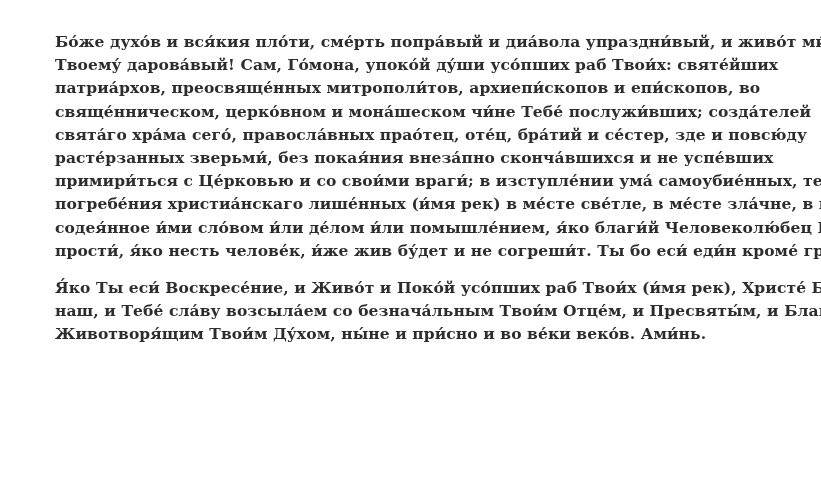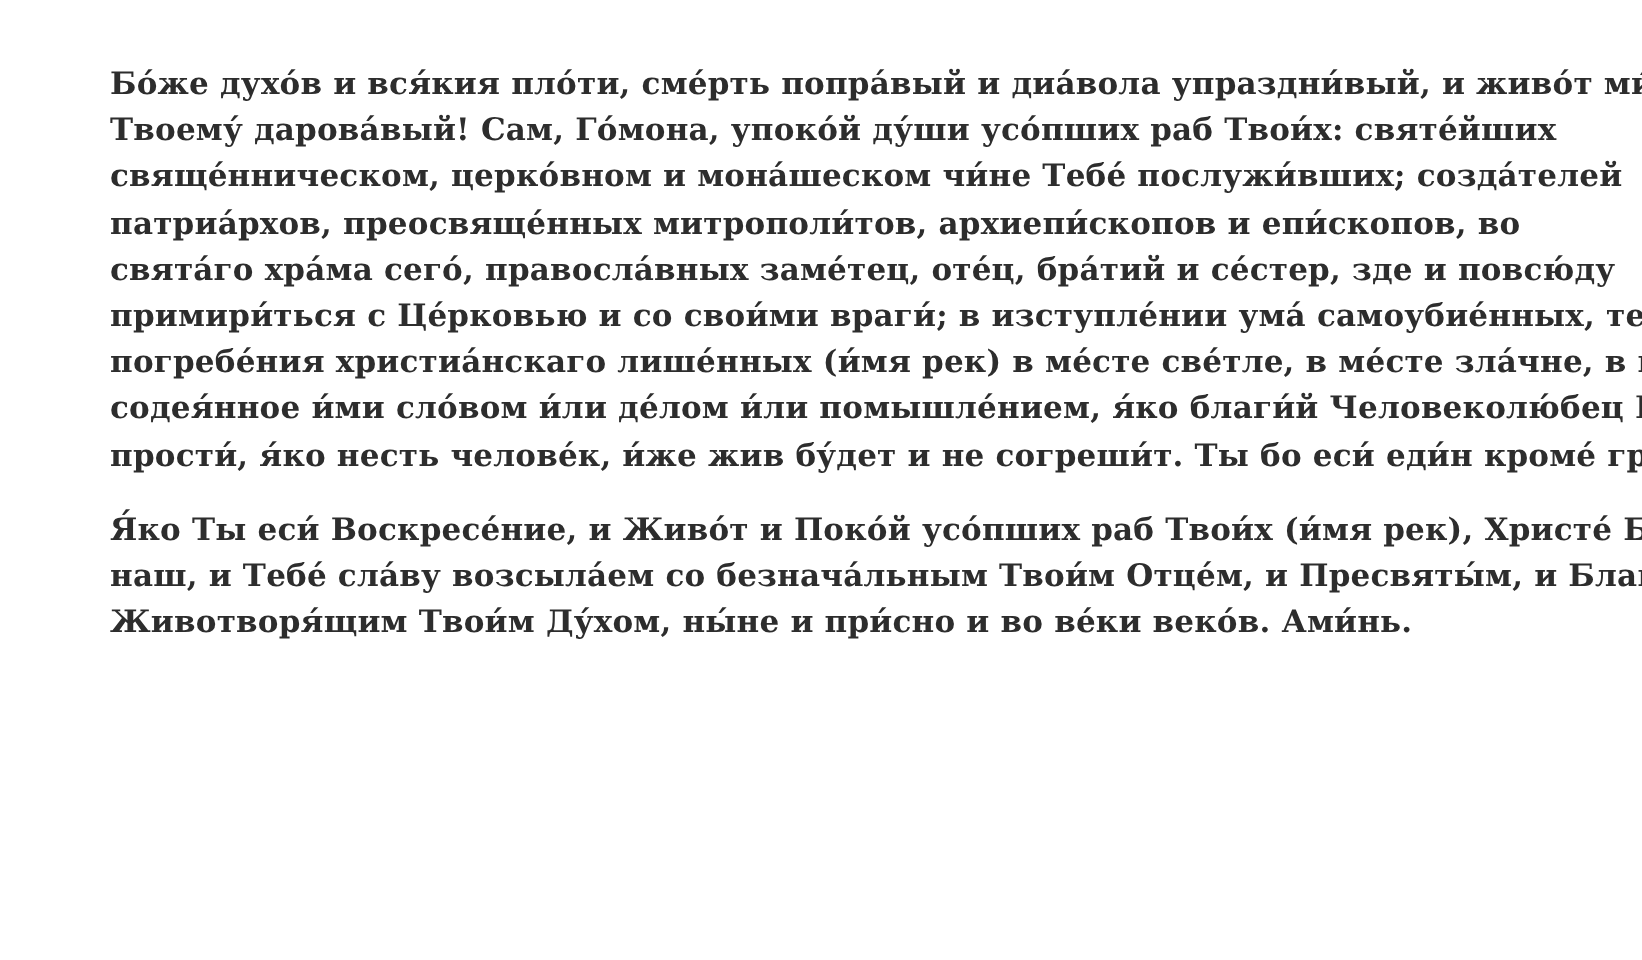--- a/index.html
+++ b/index.html
@@ -34,23 +34,24 @@
     letter-spacing: 0.1px;
   }
 </style>
 </head>
 <body>
 
 <div class="prayer-page">
   <div class="paragraph">
     <div class="line">Бо́же духо́в и вся́кия пло́ти, сме́рть попра́вый и диа́вола упраздни́вый, и живо́т ми́ру</div>
     <div class="line">Твоему́ дарова́вый! Сам, Го́мона, упоко́й ду́ши усо́пших раб Твои́х: святе́йших</div>
+    <div class="line">патриа́рхов, преосвяще́нных митрополи́тов, архиепи́скопов и епи́скопов, во</div>
     <div class="line">свяще́нническом, церко́вном и мона́шеском чи́не Тебе́ послужи́вших; созда́телей</div>
-    <div class="line">патриа́рхов, преосвяще́нных митрополи́тов, архиепи́скопов и епи́скопов, во</div>
-    <div class="line">свята́го хра́ма сего́, правосла́вных заме́тец, оте́ц, бра́тий и се́стер, зде и повсю́ду</div>
+    <div class="line">свята́го хра́ма сего́, правосла́вных прао́тец, оте́ц, бра́тий и се́стер, зде и повсю́ду</div>
+    <div class="line">расте́рзанных зверьми́, без покая́ния внеза́пно сконча́вшихся и не успе́вших</div>
     <div class="line">примири́ться с Це́рковью и со свои́ми враги́; в изступле́нии ума́ самоубие́нных, тех, о</div>
     <div class="line">погребе́ния христиа́нскаго лише́нных (и́мя рек) в ме́сте све́тле, в ме́сте зла́чне, в ме́сте</div>
     <div class="line">содея́нное и́ми сло́вом и́ли де́лом и́ли помышле́нием, я́ко благи́й Человеколю́бец Бог</div>
     <div class="line">прости́, я́ко несть челове́к, и́же жив бу́дет и не согреши́т. Ты бо еси́ еди́н кроме́ греха́,</div>
   </div>
   <div class="paragraph">
     <div class="line">Я́ко Ты еси́ Воскресе́ние, и Живо́т и Поко́й усо́пших раб Твои́х (и́мя рек), Христе́ Бо́же</div>
     <div class="line">наш, и Тебе́ сла́ву возсыла́ем со безнача́льным Твои́м Отце́м, и Пресвяты́м, и Благи́м, и</div>
     <div class="line">Животворя́щим Твои́м Ду́хом, ны́не и при́сно и во ве́ки веко́в. Ами́нь.</div>
   </div>

